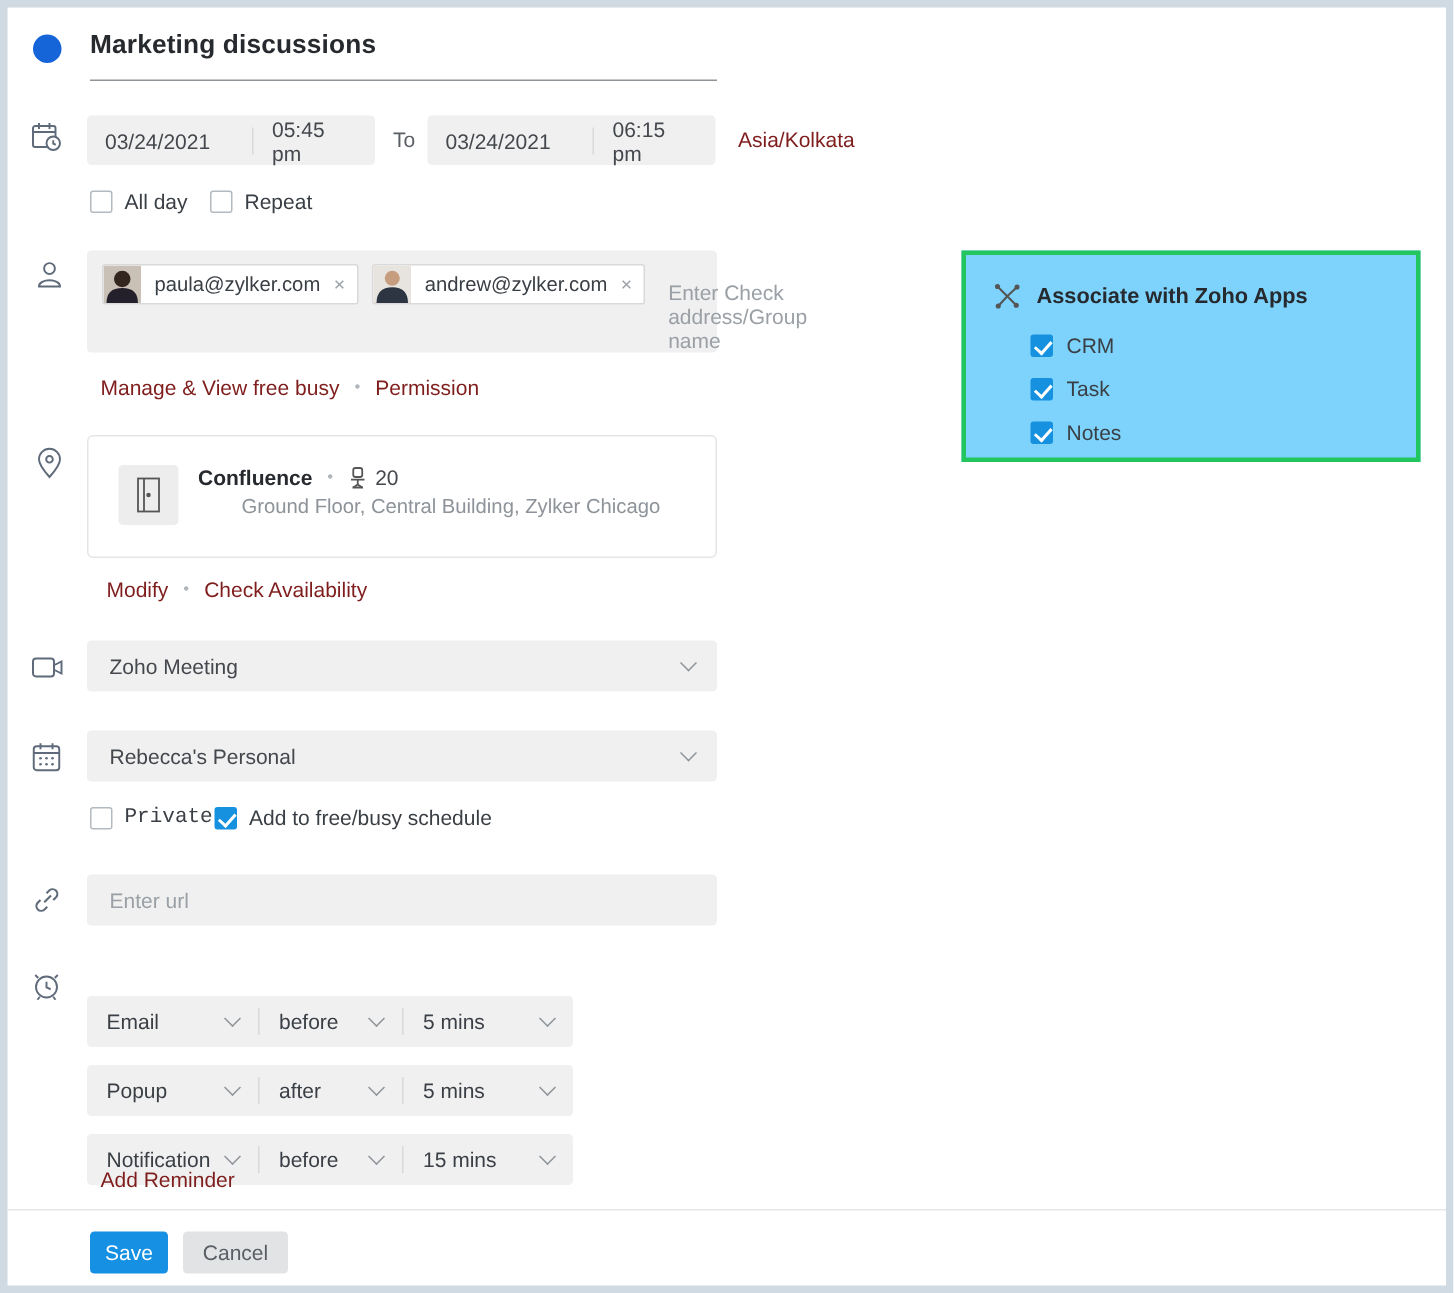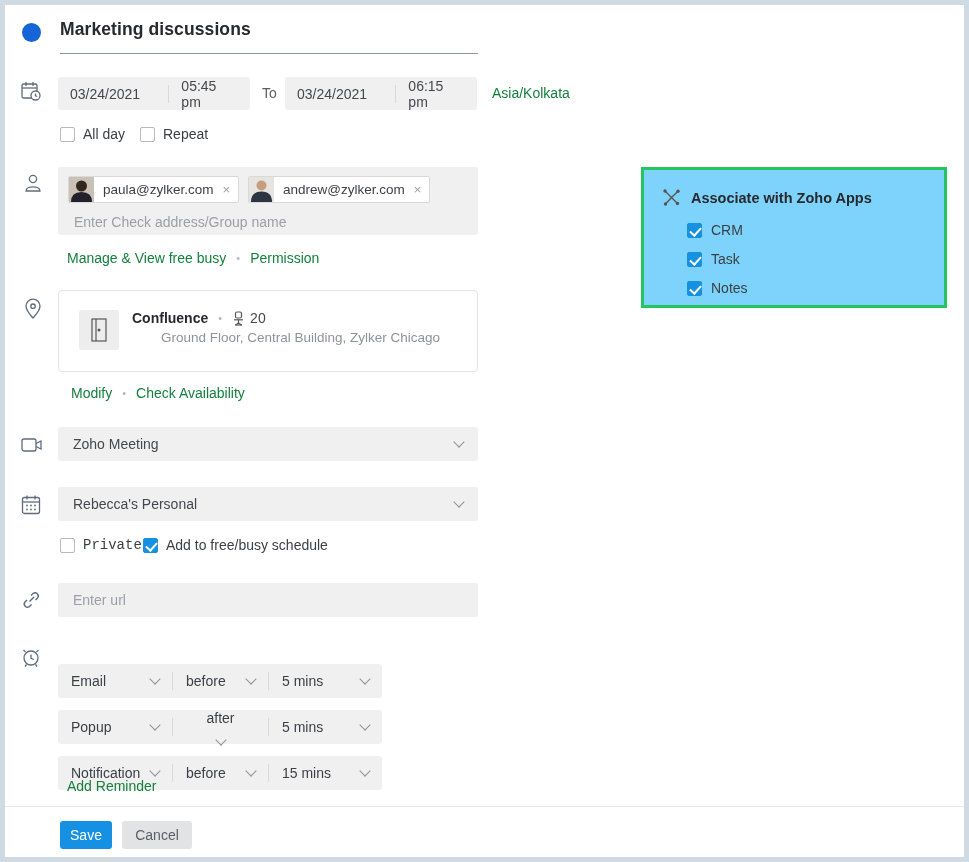--- a/index.html
+++ b/index.html
@@ -17,21 +17,21 @@
   .page-title { font-size:17.5px; font-weight:bold; color:#26292e; letter-spacing:.1px; }
   .title-underline { height:1px; background:#8f9499; }
 
   
   .gfield { background:#f0f0f1; border-radius:3px; display:flex; align-items:center; color:#44484d; }
   .gfield .seg { display:flex; align-items:center; height:100%; padding:0 12px; cursor:pointer; }
   .vdiv { width:1px; height:18px; background:#d9d9db; }
   .muted { color:#5a5f66; }
   .placeholder { color:#9aa0a6; }
 
-  a.link { color:#15803d; text-decoration:none; cursor:pointer;text-align:right; }
+  a.link { color:#7f1d1d; text-decoration:none; cursor:pointer;text-align:right; }
   .dot-sep { color:#b0b5ba; font-size:11px; margin:0 10px; }
 
   
   .cb { display:inline-flex; align-items:center; gap:8px; cursor:pointer; }
   .cb .box { width:15px; height:15px; border:1px solid #b3bac0; border-radius:2px; background:#fff; position:relative; flex:0 0 auto; }
   .cb .box.checked { background:#1691e0; border-color:#1691e0; }
   .cb .box.checked::after {
     content:""; position:absolute; left:4px; top:1px; width:5px; height:9px;
     border:solid #fff; border-width:0 2px 2px 0; transform:rotate(42deg);
   }
@@ -119,21 +119,21 @@
     <span class="box"></span>
     <span>Repeat</span>
   </label>
 
   <div class="abs" style="left:17px; top:167px;">
     <svg class="icon" width="22" height="22" viewBox="0 0 22 22" fill="none" stroke="#5f6b7a" stroke-width="1.3">
       <circle cx="11" cy="7" r="3.6"></circle>
       <path d="M4 19 C4 13.5 18 13.5 18 19 Z"></path>
     </svg>
   </div>
-  <div class="abs gfield" style="left:53px; top:162px; width:420px; height:68px; align-items:flex-start; flex-direction:column; padding:9px 10px;">
+  <div class="abs gfield" style="left:53px; top:162px; width:420px; height:68px; align-items:flex-start; flex-direction:row; padding:9px 10px;">
     <div style="display:flex;">
       <span class="chip">
         <svg class="avatar" viewBox="0 0 25 25">
           <rect width="25" height="25" fill="#c9c0b6"></rect>
           <circle cx="12.5" cy="9" r="5.5" fill="#33261f"></circle>
           <path d="M2 25 Q2 15 12.5 15 Q23 15 23 25 Z" fill="#24202b"></path>
         </svg>
         <span class="email">paula@zylker.com</span>
         <span class="close">×</span>
       </span>
@@ -272,21 +272,21 @@
         <span class="chev"></span>
       </div>
   </div>
 
   <div class="abs rem-row" style="left:53px; top:681px; width:324px; height:34px;">
     <div class="rem-seg" style="width:114px;">
         <span>Popup</span>
         <span class="chev"></span>
       </div>
     <div class="vdiv" style="align-self:center;"></div>
-    <div class="rem-seg" style="width:95px;flex-direction:column;">
+    <div class="rem-seg" style="width:95px;">
         <span>after</span>
         <span class="chev"></span>
       </div>
     <div class="vdiv" style="align-self:center;"></div>
     <div class="rem-seg" style="flex:1;">
         <span>5 mins</span>
         <span class="chev"></span>
       </div>
   </div>
 

